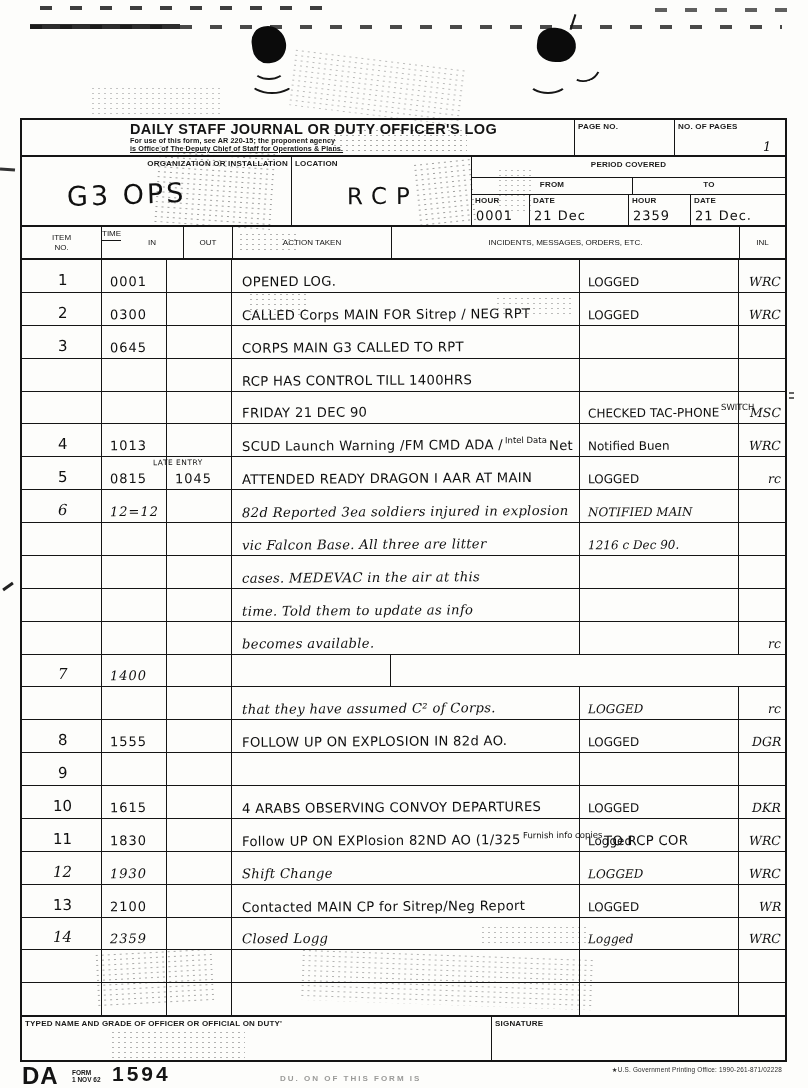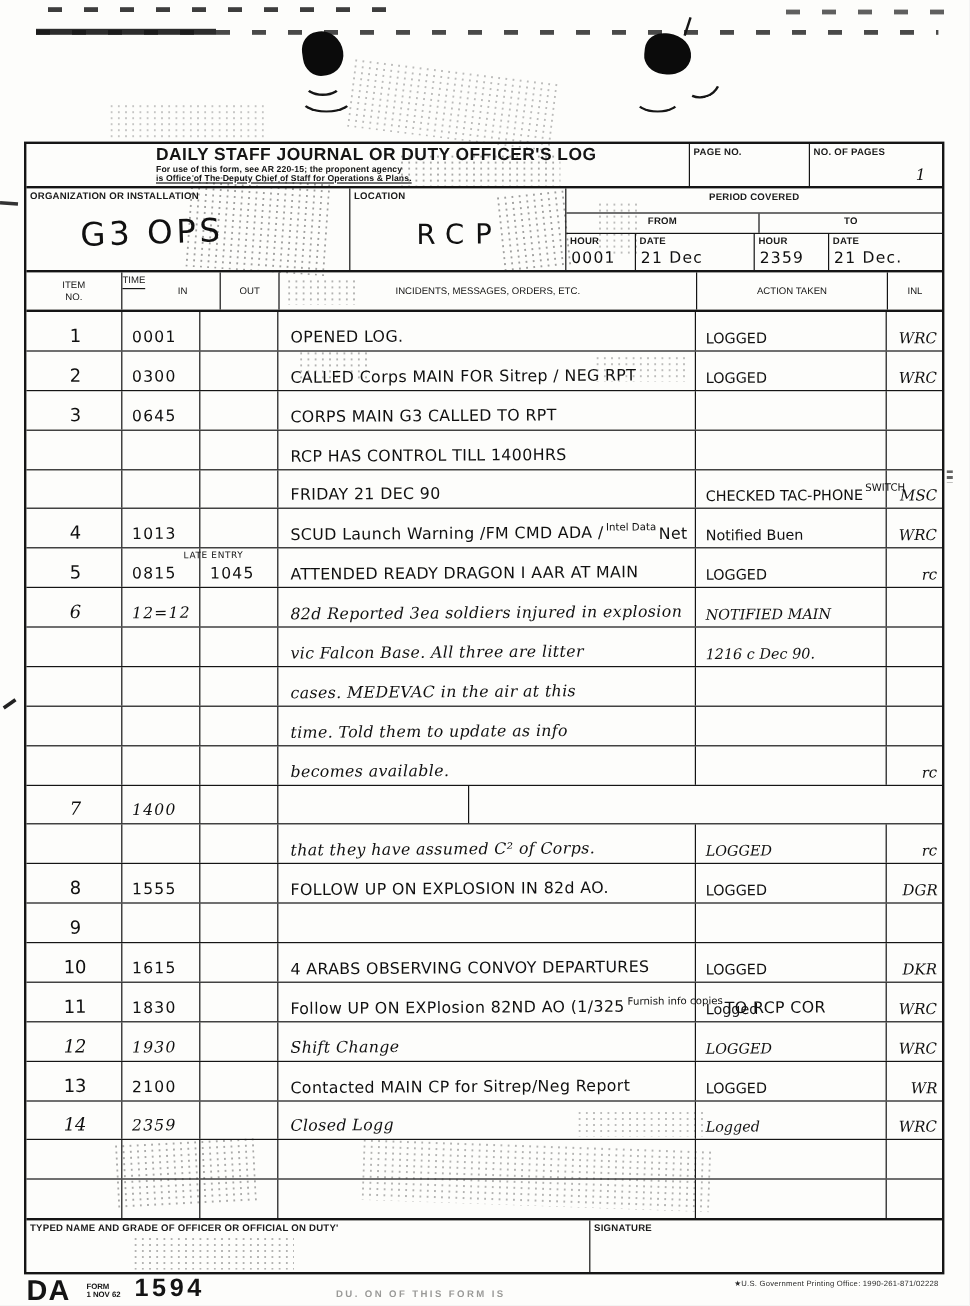--- a/index.html
+++ b/index.html
@@ -30,21 +30,21 @@
   
   .hdr1{height:37px;}
   .titlecell{width:553px;padding:2px 0 0 108px;}
   .title{font-size:14.5px;font-weight:bold;letter-spacing:.4px;line-height:1;}
   .subtitle{font-size:7.2px;font-weight:bold;line-height:1.12;letter-spacing:.1px;}
   .pncell{width:100px;padding:2px 3px;}
   .npcell{width:110px;padding:2px 3px;}
   .npval{position:absolute;right:14px;bottom:1px;font-size:13px;}
 
   .hdr2{height:70px;}
-  .orgcell{width:270px;padding:2px 3px;}
+  .orgcell{width:270px;padding:2px 3px;text-align:right;}
   .orgval{position:absolute;left:45px;top:22px;font-size:27px;letter-spacing:3px;transform:rotate(-2deg);}
   .loccell{width:180px;padding:2px 3px;}
   .locval{position:absolute;left:55px;top:26px;font-size:23px;letter-spacing:9px;}
   .periodcell{width:313px;display:flex;flex-direction:column;}
   .pc-label{height:17px;text-align:center;padding-top:3px;}
   .fromto{height:16px;display:flex;}
   .fromto>div{text-align:center;padding-top:2px;}
   .hd-row{flex:1;display:flex;}
   .hd-cell{padding:1px 3px;position:relative;}
   .hd-val{position:absolute;left:4px;bottom:2px;font-size:13px;letter-spacing:1px;}
@@ -175,22 +175,22 @@
         <span>ITEM</span>
         <span>NO.</span>
       </div>
       <div class="timegroup bR">
         <div class="tg-top th">TIME</div>
         <div class="tg-bot">
           <div class="cell th col-in bR" style="width:63px;">IN</div>
           <div class="cell th" style="flex:1;">OUT</div>
         </div>
       </div>
+      <div class="cell th col-act bR">ACTION TAKEN</div>
       <div class="cell th col-inc bR">INCIDENTS, MESSAGES, ORDERS, ETC.</div>
-      <div class="cell th col-act bR">ACTION TAKEN</div>
       <div class="cell th col-inl">INL</div>
     </div>
 
     <div class="tbody" id="tbl-body">
       <div class="trow">
         <div class="c item col-item bR">
             <span class="hw">1</span>
           </div>
         <div class="c in col-in bR">
             <span class="in-note hw"></span>

